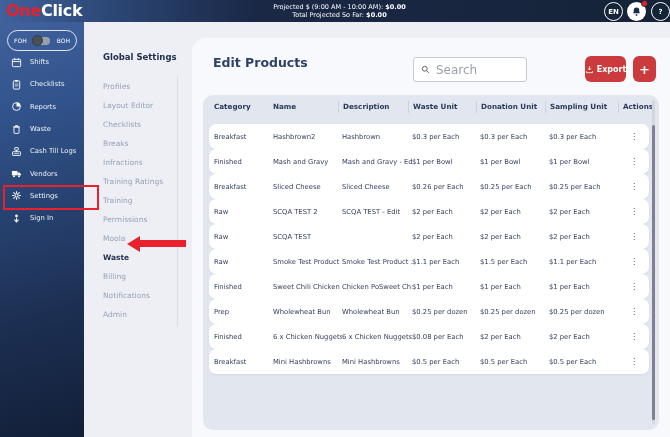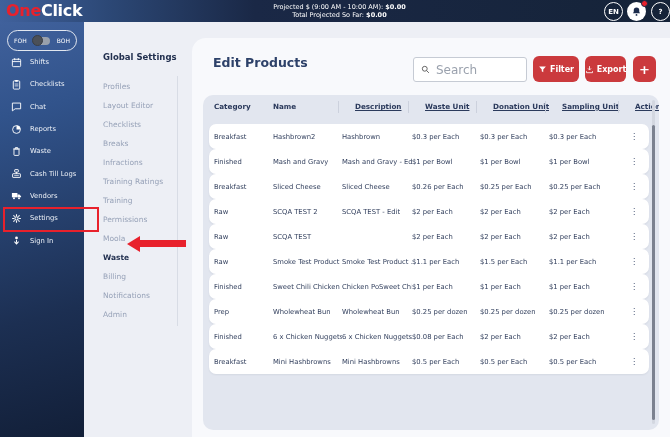--- a/index.html
+++ b/index.html
@@ -61,21 +61,21 @@
   .btn-filter { left:341px; width:46px; }
   .btn-export { left:393px; width:41px; }
   .btn-add { left:441px; width:23px; font-size:13px; }
 
   
   .table-panel { position:absolute; left:11px; top:57px; width:456px; height:335px; background:#e2e6ef; border-radius:10px; }
   .table-header { position:absolute; left:0; top:0; right:0; height:24px; display:grid;
     grid-template-columns:59px 69px 70px 68px 69px 73px 1fr; align-items:center; padding-left:11px;
     font-size:7.2px; font-weight:bold; color:#2b3a5c; }
   .th { white-space:nowrap; overflow:hidden; height:12px; line-height:12px; }
-  .th.sep { border-left:1px solid #ccd1dd; padding-left:16px; margin-left:-4px;text-decoration:underline; }
+  .th.sep { border-left:1px solid #ccd1dd; padding-left:4px; margin-left:-4px; }
   .table-rows { position:absolute; left:6px; top:29px; width:440px; }
   .t-row { position:relative; height:25px; background:#fff; border-radius:7px; display:grid;
     grid-template-columns:59px 69px 70px 68px 69px 73px 1fr; align-items:center; padding-left:5px;
     font-size:6.8px; color:#33405e; box-shadow:0 1px 2px rgba(30,40,70,0.07); }
   .td { white-space:nowrap; overflow:hidden; padding-right:4px; }
   .t-actions { display:flex; padding-left:8px; }
   .more-dots { color:#3b4a6b; font-size:8px; cursor:pointer; line-height:1; }
   .scroll-track { position:absolute; right:4px; top:5px; width:3px; height:324px; background:#d3d7e0; border-radius:2px; }
   .scroll-thumb { position:absolute; right:4px; top:30px; width:3px; height:295px; background:#7c8290; border-radius:2px; cursor:pointer; }
 </style>
@@ -133,28 +133,20 @@
               <rect x="5" y="4" width="14" height="18" rx="2" fill="none" stroke="#fff" stroke-width="2"></rect>
               <rect x="9" y="2" width="6" height="4" rx="1" fill="#fff"></rect>
               <line x1="8" y1="11" x2="16" y2="11" stroke="#fff" stroke-width="1.6"></line>
               <line x1="8" y1="15" x2="16" y2="15" stroke="#fff" stroke-width="1.6"></line>
             </svg>
           </span>
           <span class="nav-label">Checklists</span>
         </div>
 
 
-        <div class="nav-item">
-          <span class="nav-icon">
-            <svg viewBox="0 0 24 24">
-              <path d="M3 4.5h18v12.5H9l-6 4.5z" fill="none" stroke="#fff" stroke-width="2"></path>
-            </svg>
-          </span>
-          <span class="nav-label">Chat</span>
-        </div>
 
         <div class="nav-item">
           <span class="nav-icon">
             <svg viewBox="0 0 24 24">
               <circle cx="12" cy="12" r="8.5" fill="none" stroke="#fff" stroke-width="2"></circle>
               <path d="M12 12V3.5A8.5 8.5 0 0 1 20.5 12z" fill="#fff"></path>
             </svg>
           </span>
           <span class="nav-label">Reports</span>
         </div>
@@ -259,28 +251,20 @@
     <div class="search-box">
       <span>
         <svg viewBox="0 0 24 24" style="width:9px;height:9px;display:block;">
             <circle cx="10" cy="10" r="6.5" fill="none" stroke="#4a4a4a" stroke-width="2.2"></circle>
             <line x1="15" y1="15" x2="21" y2="21" stroke="#4a4a4a" stroke-width="2.2"></line>
           </svg>
       </span>
       <input type="text" placeholder="Search" style="">
     </div>
 
-    <button class="btn btn-filter">
-      <span>
-        <svg viewBox="0 0 24 24" style="width:9px;height:9px;display:block;">
-            <path d="M3 4h18l-7 8v7l-4-2.5V12z" fill="#fff"></path>
-          </svg>
-      </span>
-      <span>Filter</span>
-    </button>
 
     <button class="btn btn-export">
       <span>
         <svg viewBox="0 0 24 24" style="width:9px;height:9px;display:block;">
             <path d="M12 3v10M8 9l4 4.5L16 9" stroke="#fff" stroke-width="2.2" fill="none"></path>
             <path d="M4 16.5v4h16v-4" stroke="#fff" stroke-width="2.2" fill="none"></path>
           </svg>
       </span>
       <span>Export</span>
     </button>

